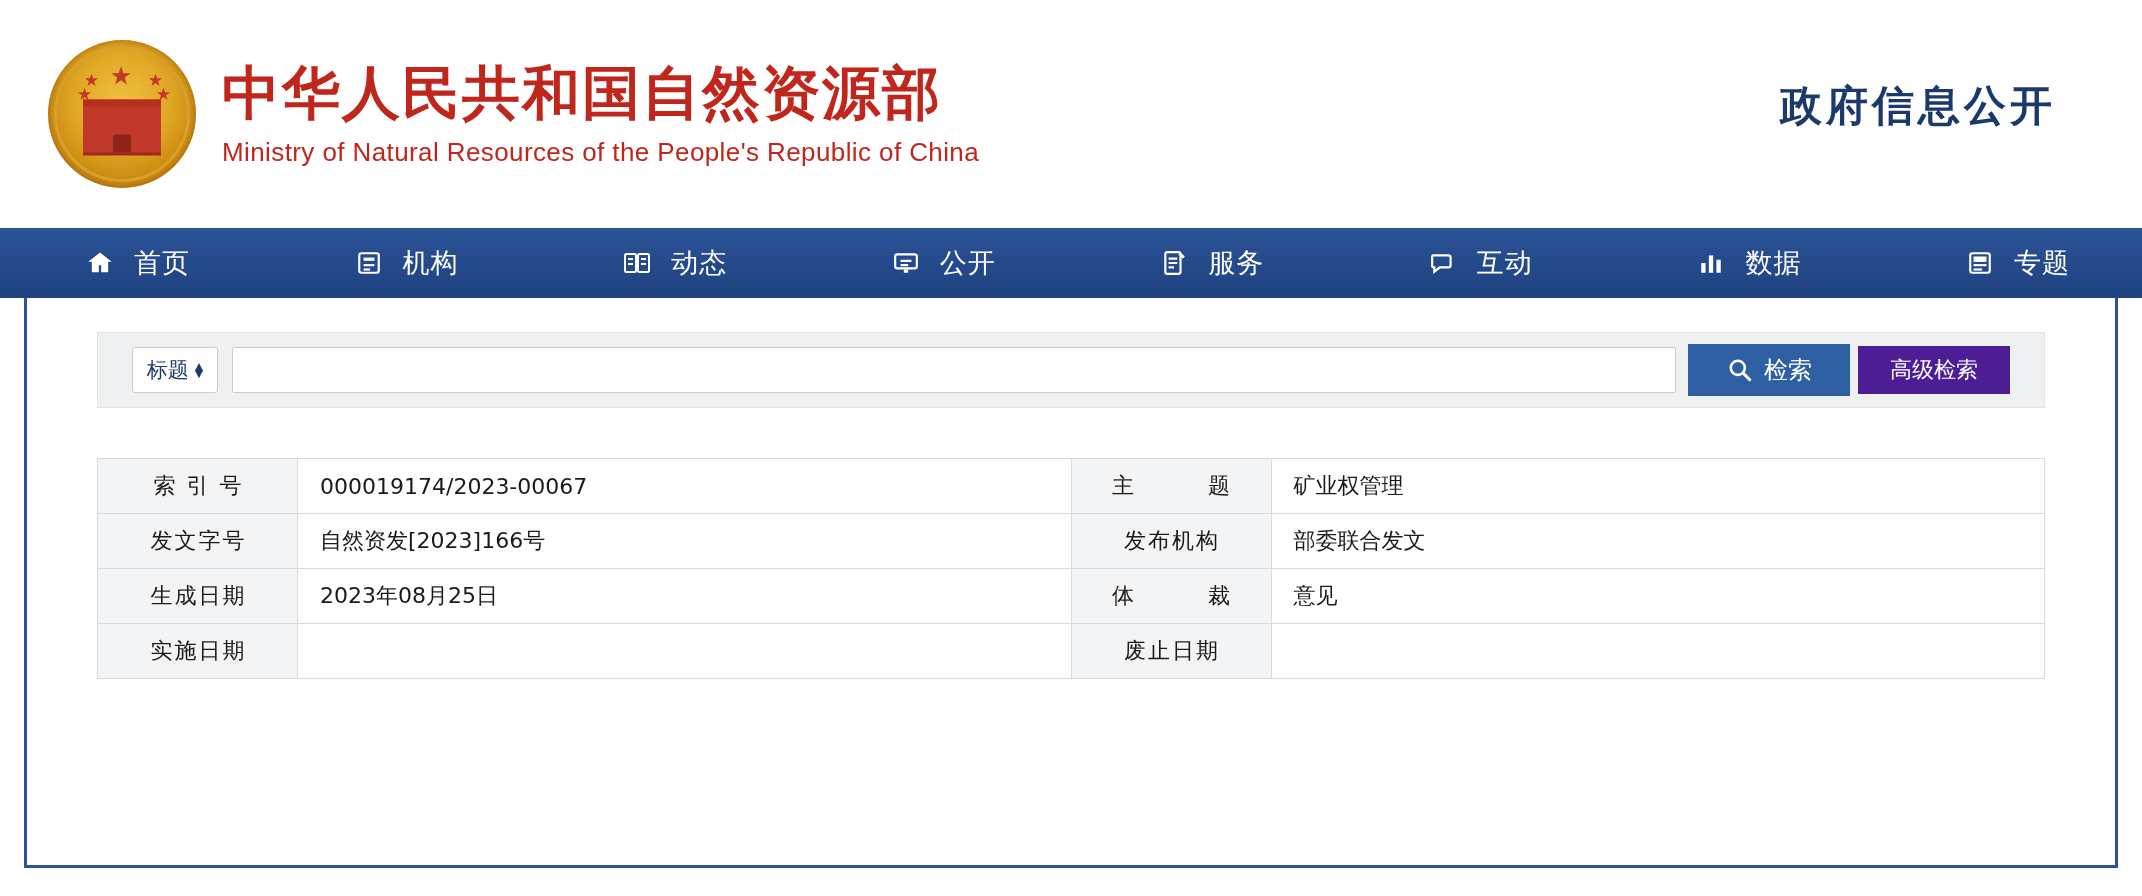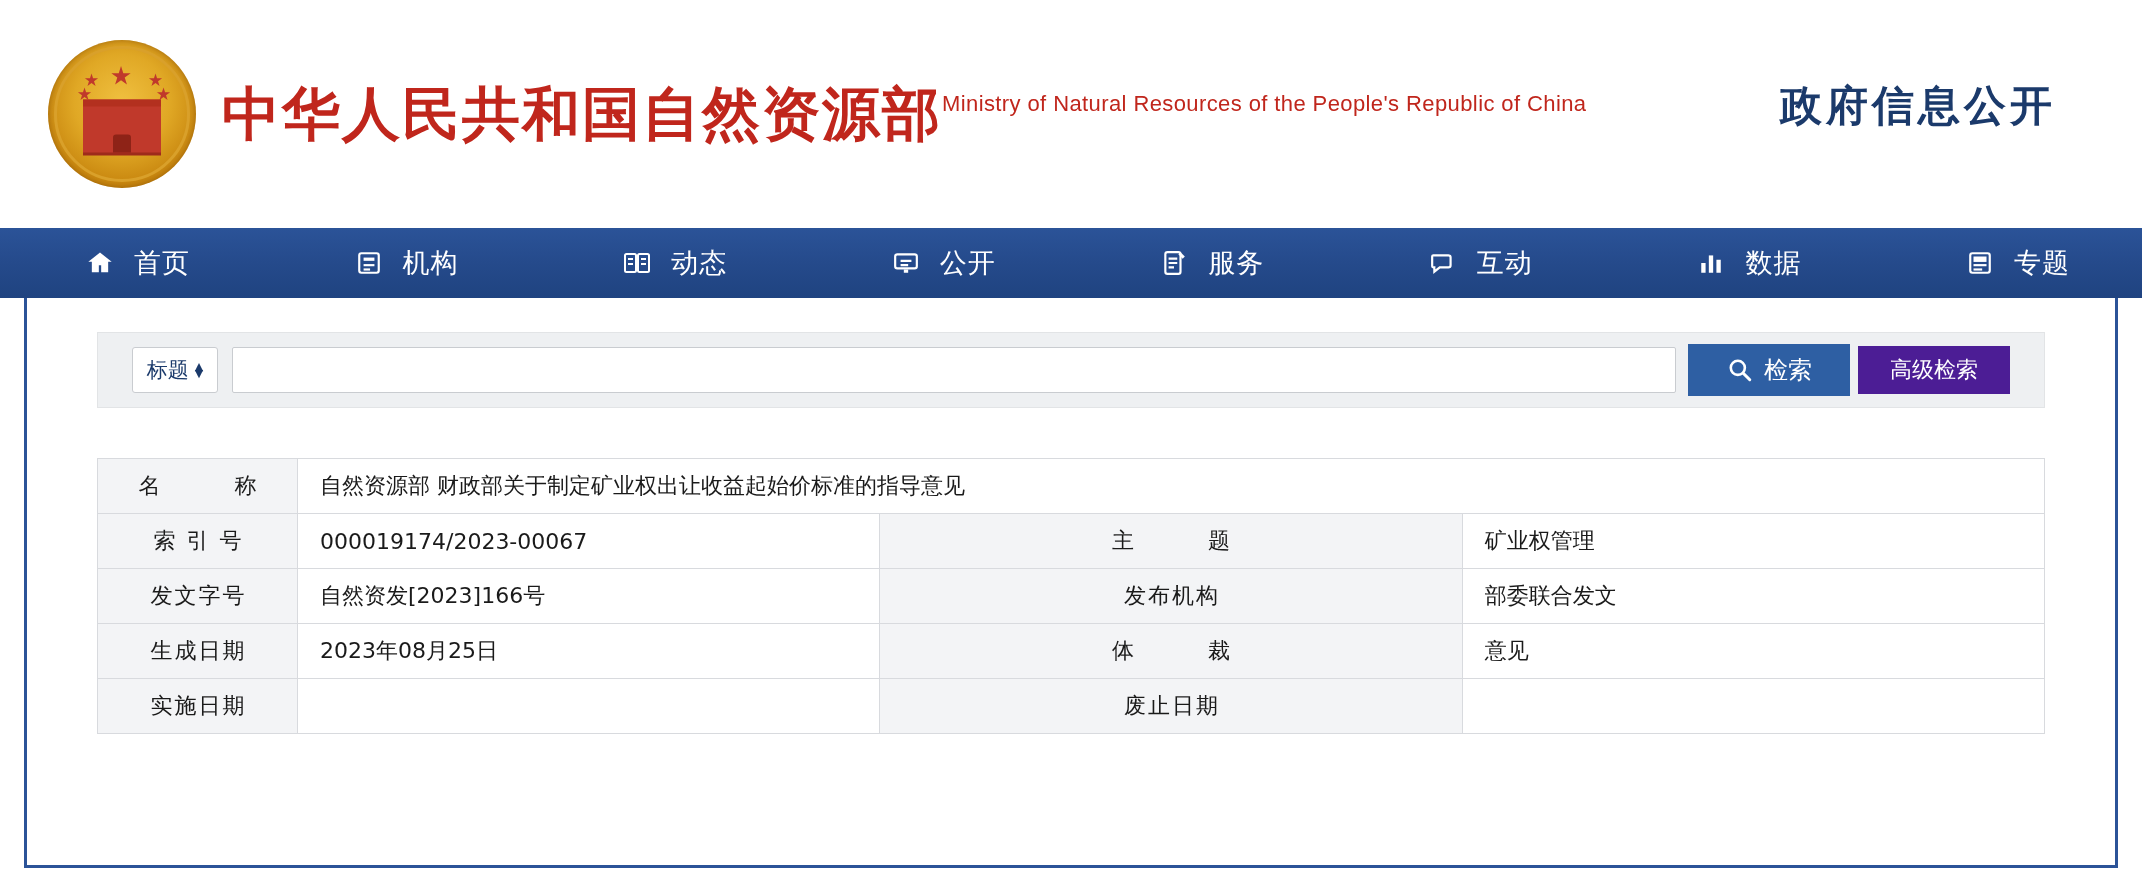--- a/index.html
+++ b/index.html
@@ -77,35 +77,35 @@
   }
   .emblem .star.big { font-size: 22px; left: 34px; top: -2px; }
   .emblem .star.s1 { left: 8px; top: 2px; }
   .emblem .star.s2 { left: 1px; top: 16px; }
   .emblem .star.s3 { left: 72px; top: 2px; }
   .emblem .star.s4 { left: 80px; top: 16px; }
 
   .brand-block {
     margin-left: 26px;
     display: flex;
-    flex-direction: row;
+    flex-direction: column;
     justify-content: center;
   }
   .brand-cn {
     color: #c0261c;
     font-size: 58px;
     font-weight: 700;
     letter-spacing: 2px;
     line-height: 1.15;
     font-family: "DejaVu Sans", "Liberation Sans", sans-serif;
   }
   .brand-en {
     margin-top: 10px;
     color: #c0261c;
-    font-size: 22px;
+    font-size: 26px;
     letter-spacing: 0.4px;
     font-family: "Liberation Sans", sans-serif;
   }
   .gov-open {
     position: absolute;
     right: 86px;
     top: 78px;
     color: #1b3a6b;
     font-size: 42px;
     font-weight: 700;
@@ -395,24 +395,20 @@
       </span>
       <span>检索</span>
     </button>
     <button class="btn-adv">
       <span>高级检索</span>
     </button>
   </div>
 
   <table class="meta-table">
     <tbody>
-      <tr>
-        <td class="label">名　　称</td>
-        <td class="title-value" colspan="3">自然资源部 财政部关于制定矿业权出让收益起始价标准的指导意见</td>
-      </tr>
       <tr>
         <td class="label tight">索 引 号</td>
         <td class="value">000019174/2023-00067</td>
         <td class="label">主　　题</td>
         <td class="value">矿业权管理</td>
       </tr>
       <tr>
         <td class="label tight">发文字号</td>
         <td class="value">自然资发[2023]166号</td>
         <td class="label tight">发布机构</td>

